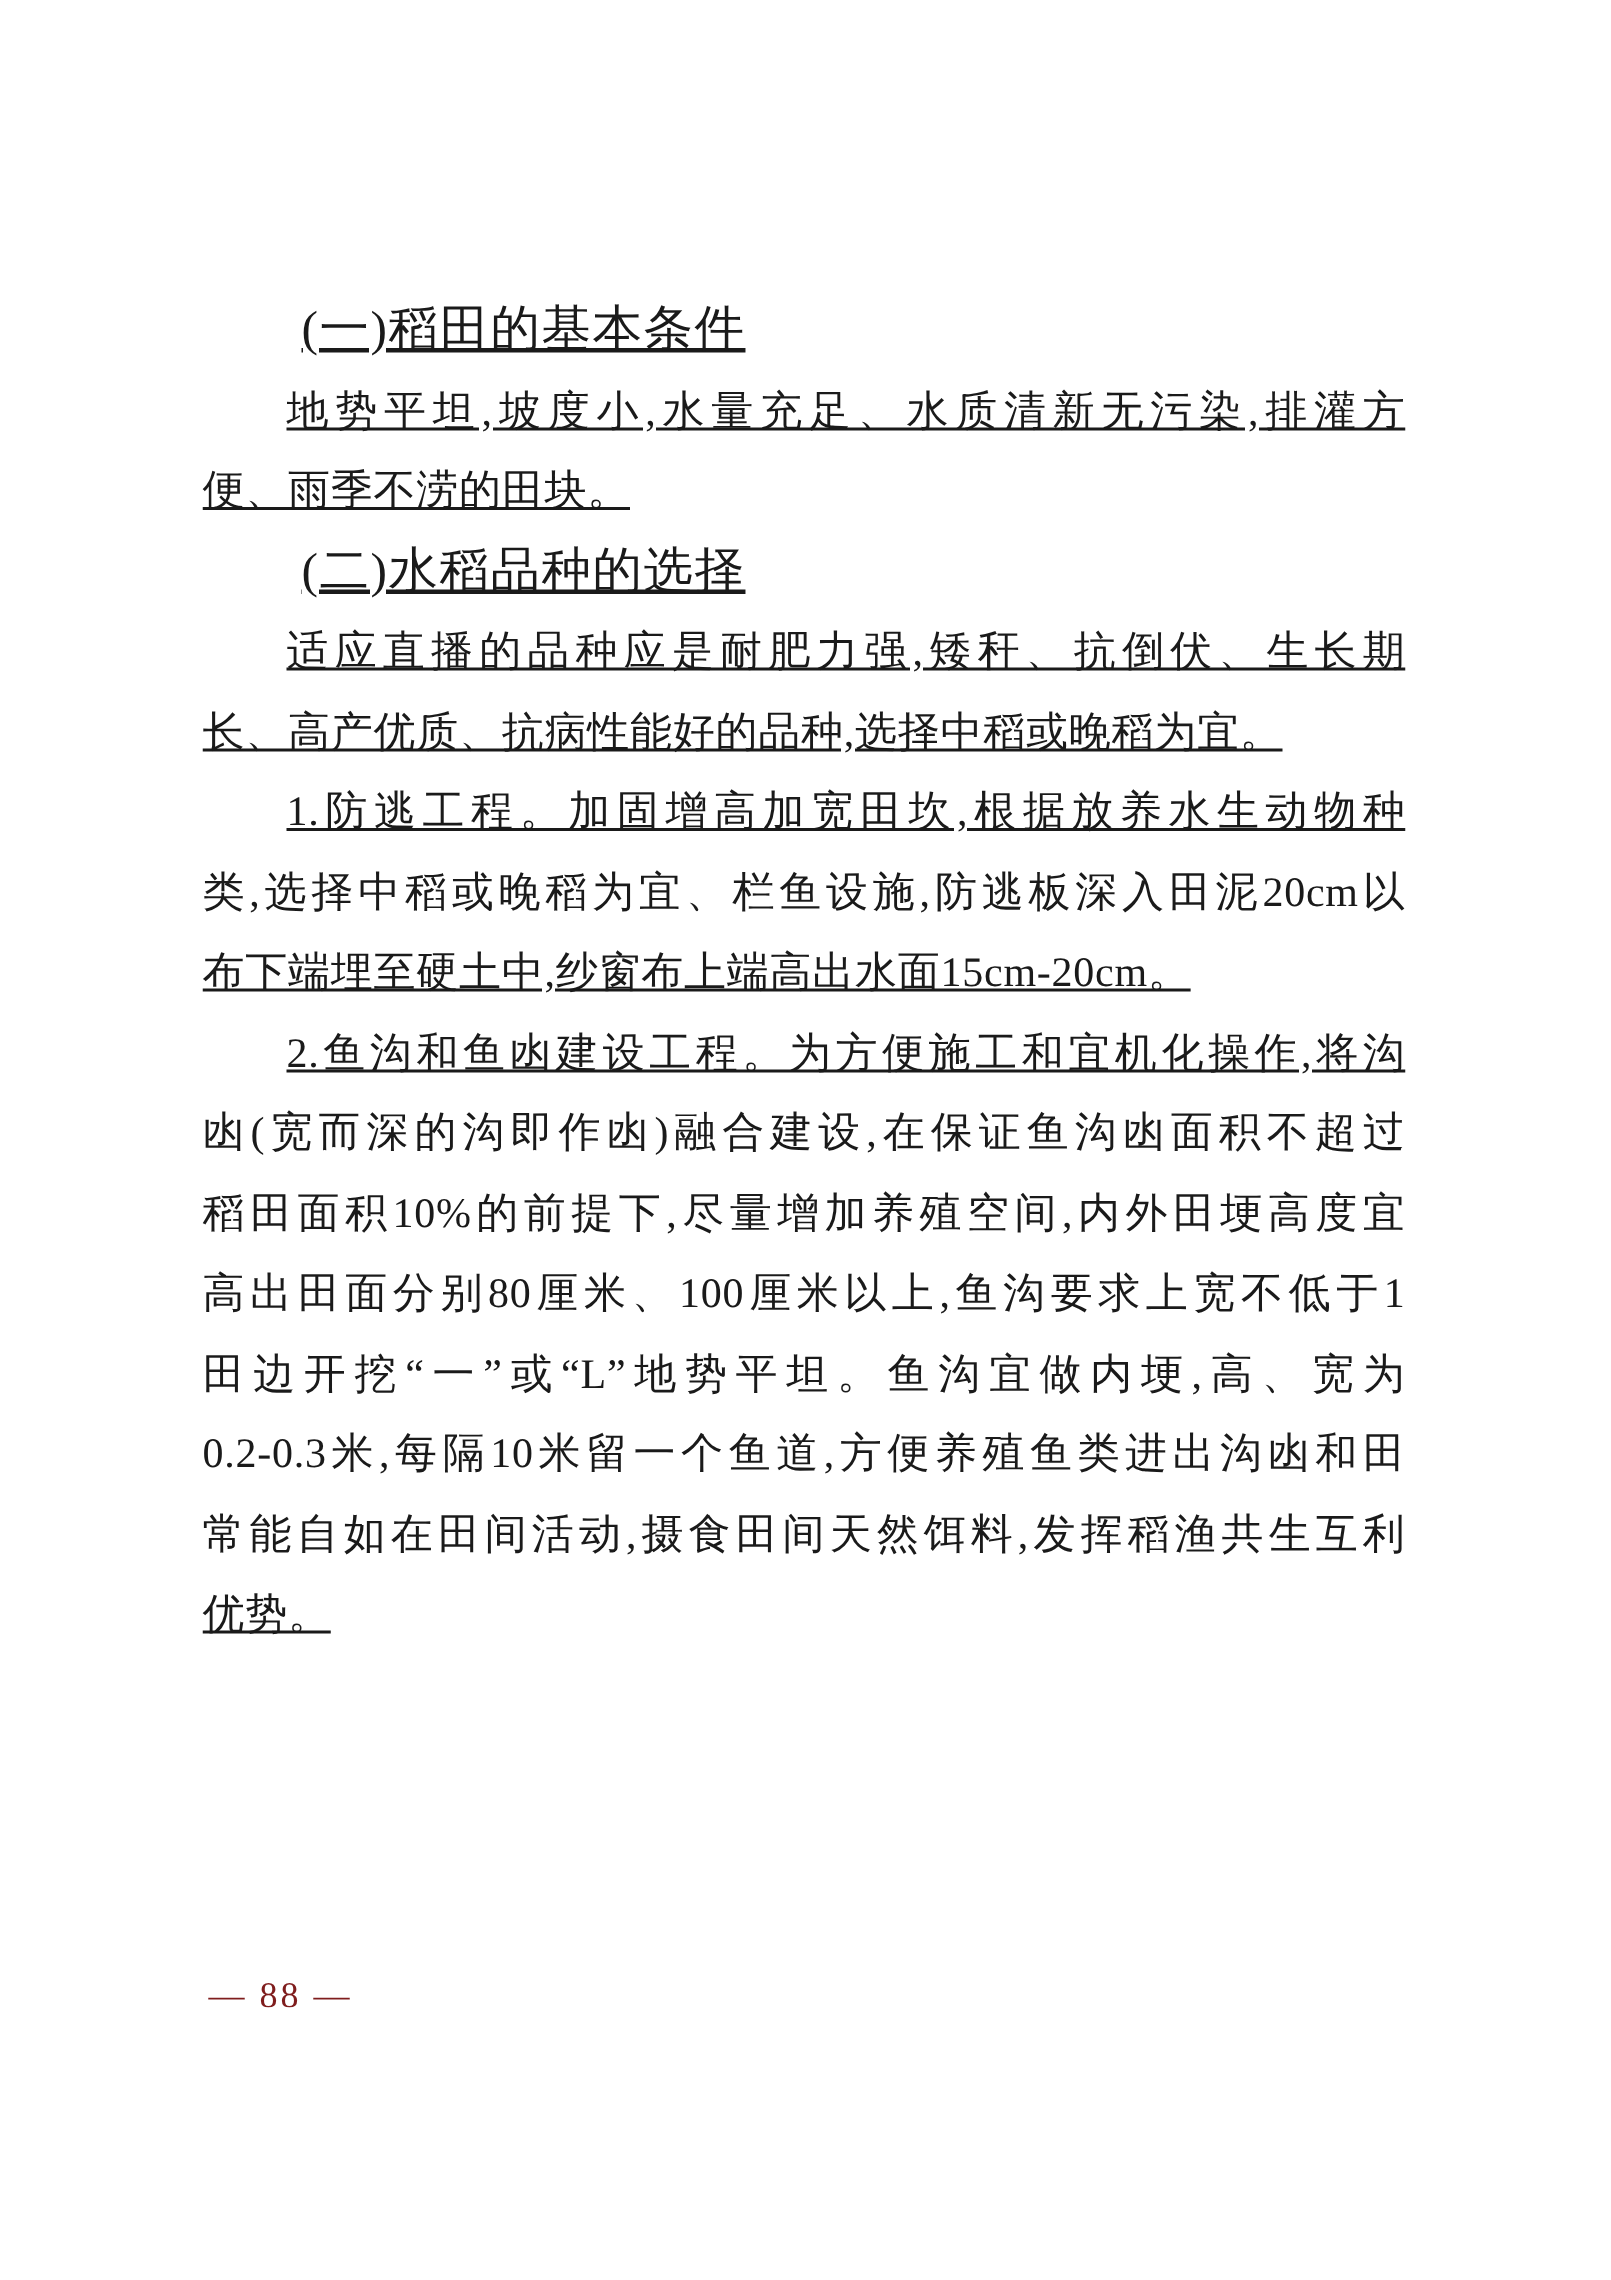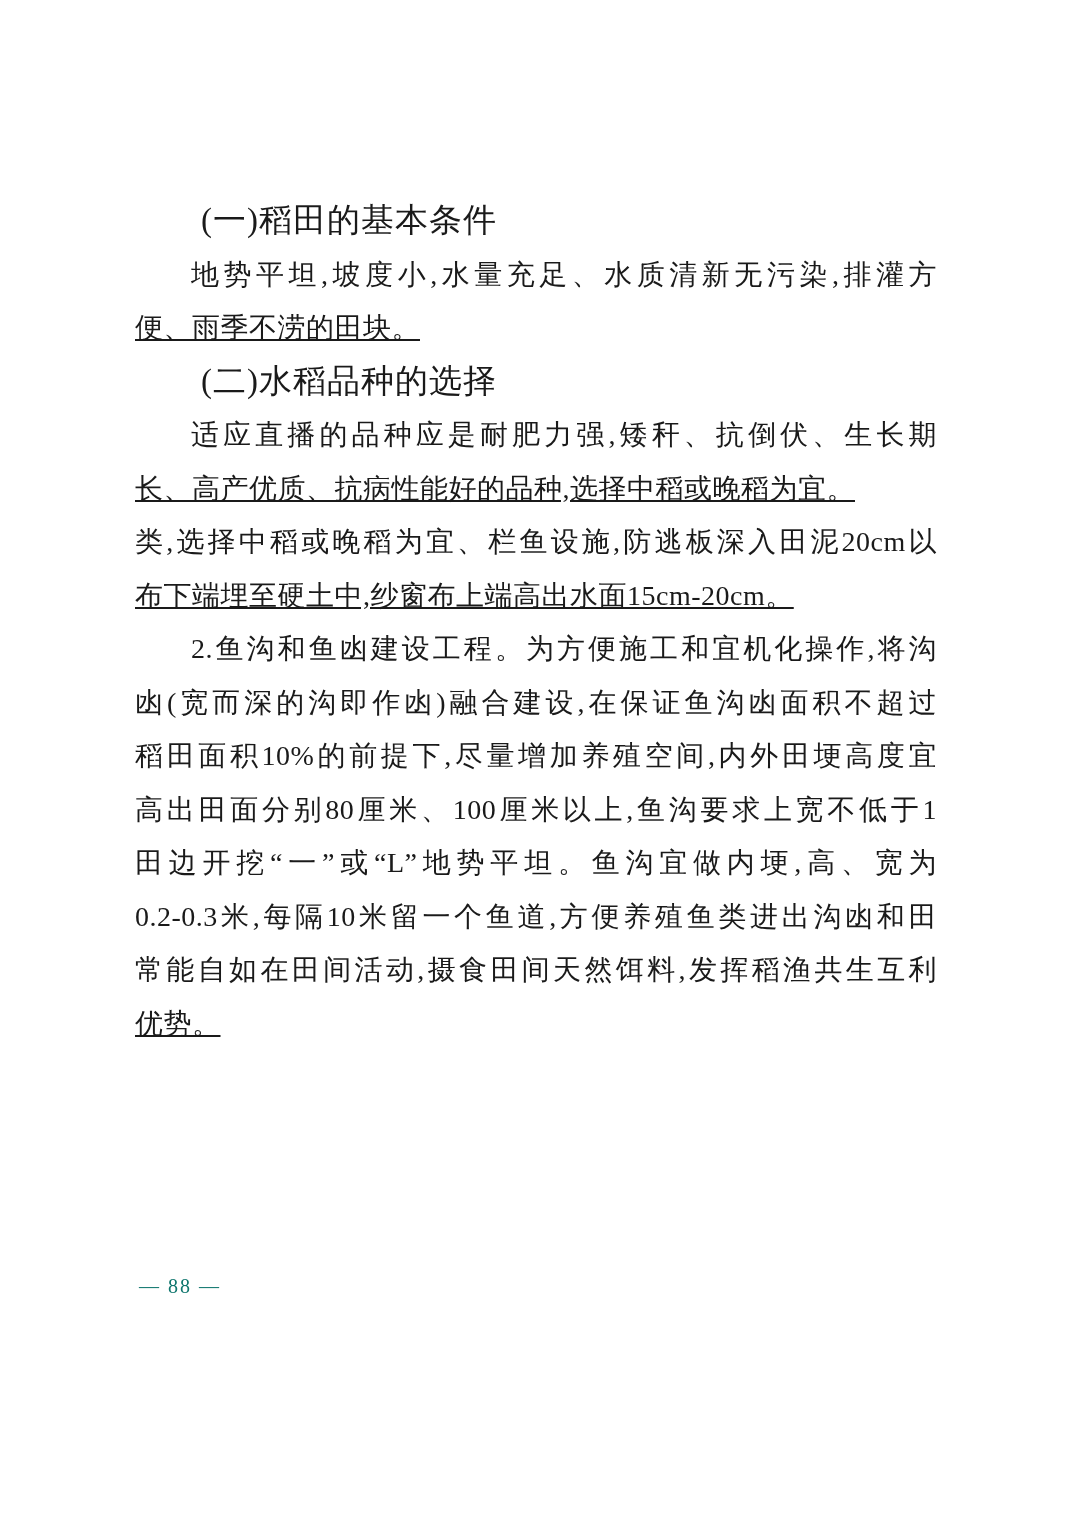--- a/index.html
+++ b/index.html
@@ -31,59 +31,61 @@
     line-height: 53.5px;
     height: 53.5px;
     white-space: normal;
     text-align: justify;
     text-align-last: justify;
     letter-spacing: 0.5px;
     overflow: hidden;
   }
   .line.first {
     text-indent: 2em;
+    text-decoration: underline;
   }
   .line.end {
     text-align: center;
     text-align-last: left;
     text-decoration: underline;
   }
   .line.heading {
     font-size: 33px;
     text-align: left;
     text-align-last: left;
     letter-spacing: 1px;
   }
   .page-footer {
     position: absolute;
     left: 139px;
-    top: 1267px;
-    font-size: 20px;
+    top: 1312px;
+    font-size: 24px;
     line-height: 38px;
     letter-spacing: 2px;
-    color: #0f766e;
+    color: #7f1d1d;
   }
 </style>
 </head>
 <body>
 
 <div class="page">
   <div class="content">
 
     <div class="line heading first">(一)稻田的基本条件</div>
 
     <div class="line first">地势平坦,坡度小,水量充足、水质清新无污染,排灌方</div>
     <div class="line end">便、雨季不涝的田块。</div>
 
     <div class="line heading first">(二)水稻品种的选择</div>
 
     <div class="line first">适应直播的品种应是耐肥力强,矮秆、抗倒伏、生长期</div>
     <div class="line end">长、高产优质、抗病性能好的品种,选择中稻或晚稻为宜。</div>
 
 
+    <div class="line first">1.防逃工程。加固增高加宽田坎,根据放养水生动物种</div>
     <div class="line">类,选择中稻或晚稻为宜、栏鱼设施,防逃板深入田泥20cm以</div>
     <div class="line end">布下端埋至硬土中,纱窗布上端高出水面15cm-20cm。</div>
 
     <div class="line first">2.鱼沟和鱼凼建设工程。为方便施工和宜机化操作,将沟</div>
     <div class="line">凼(宽而深的沟即作凼)融合建设,在保证鱼沟凼面积不超过</div>
     <div class="line">稻田面积10%的前提下,尽量增加养殖空间,内外田埂高度宜</div>
     <div class="line">高出田面分别80厘米、100厘米以上,鱼沟要求上宽不低于1</div>
     <div class="line">田边开挖“一”或“L”地势平坦。鱼沟宜做内埂,高、宽为</div>
     <div class="line">0.2-0.3米,每隔10米留一个鱼道,方便养殖鱼类进出沟凼和田</div>
     <div class="line">常能自如在田间活动,摄食田间天然饵料,发挥稻渔共生互利</div>

